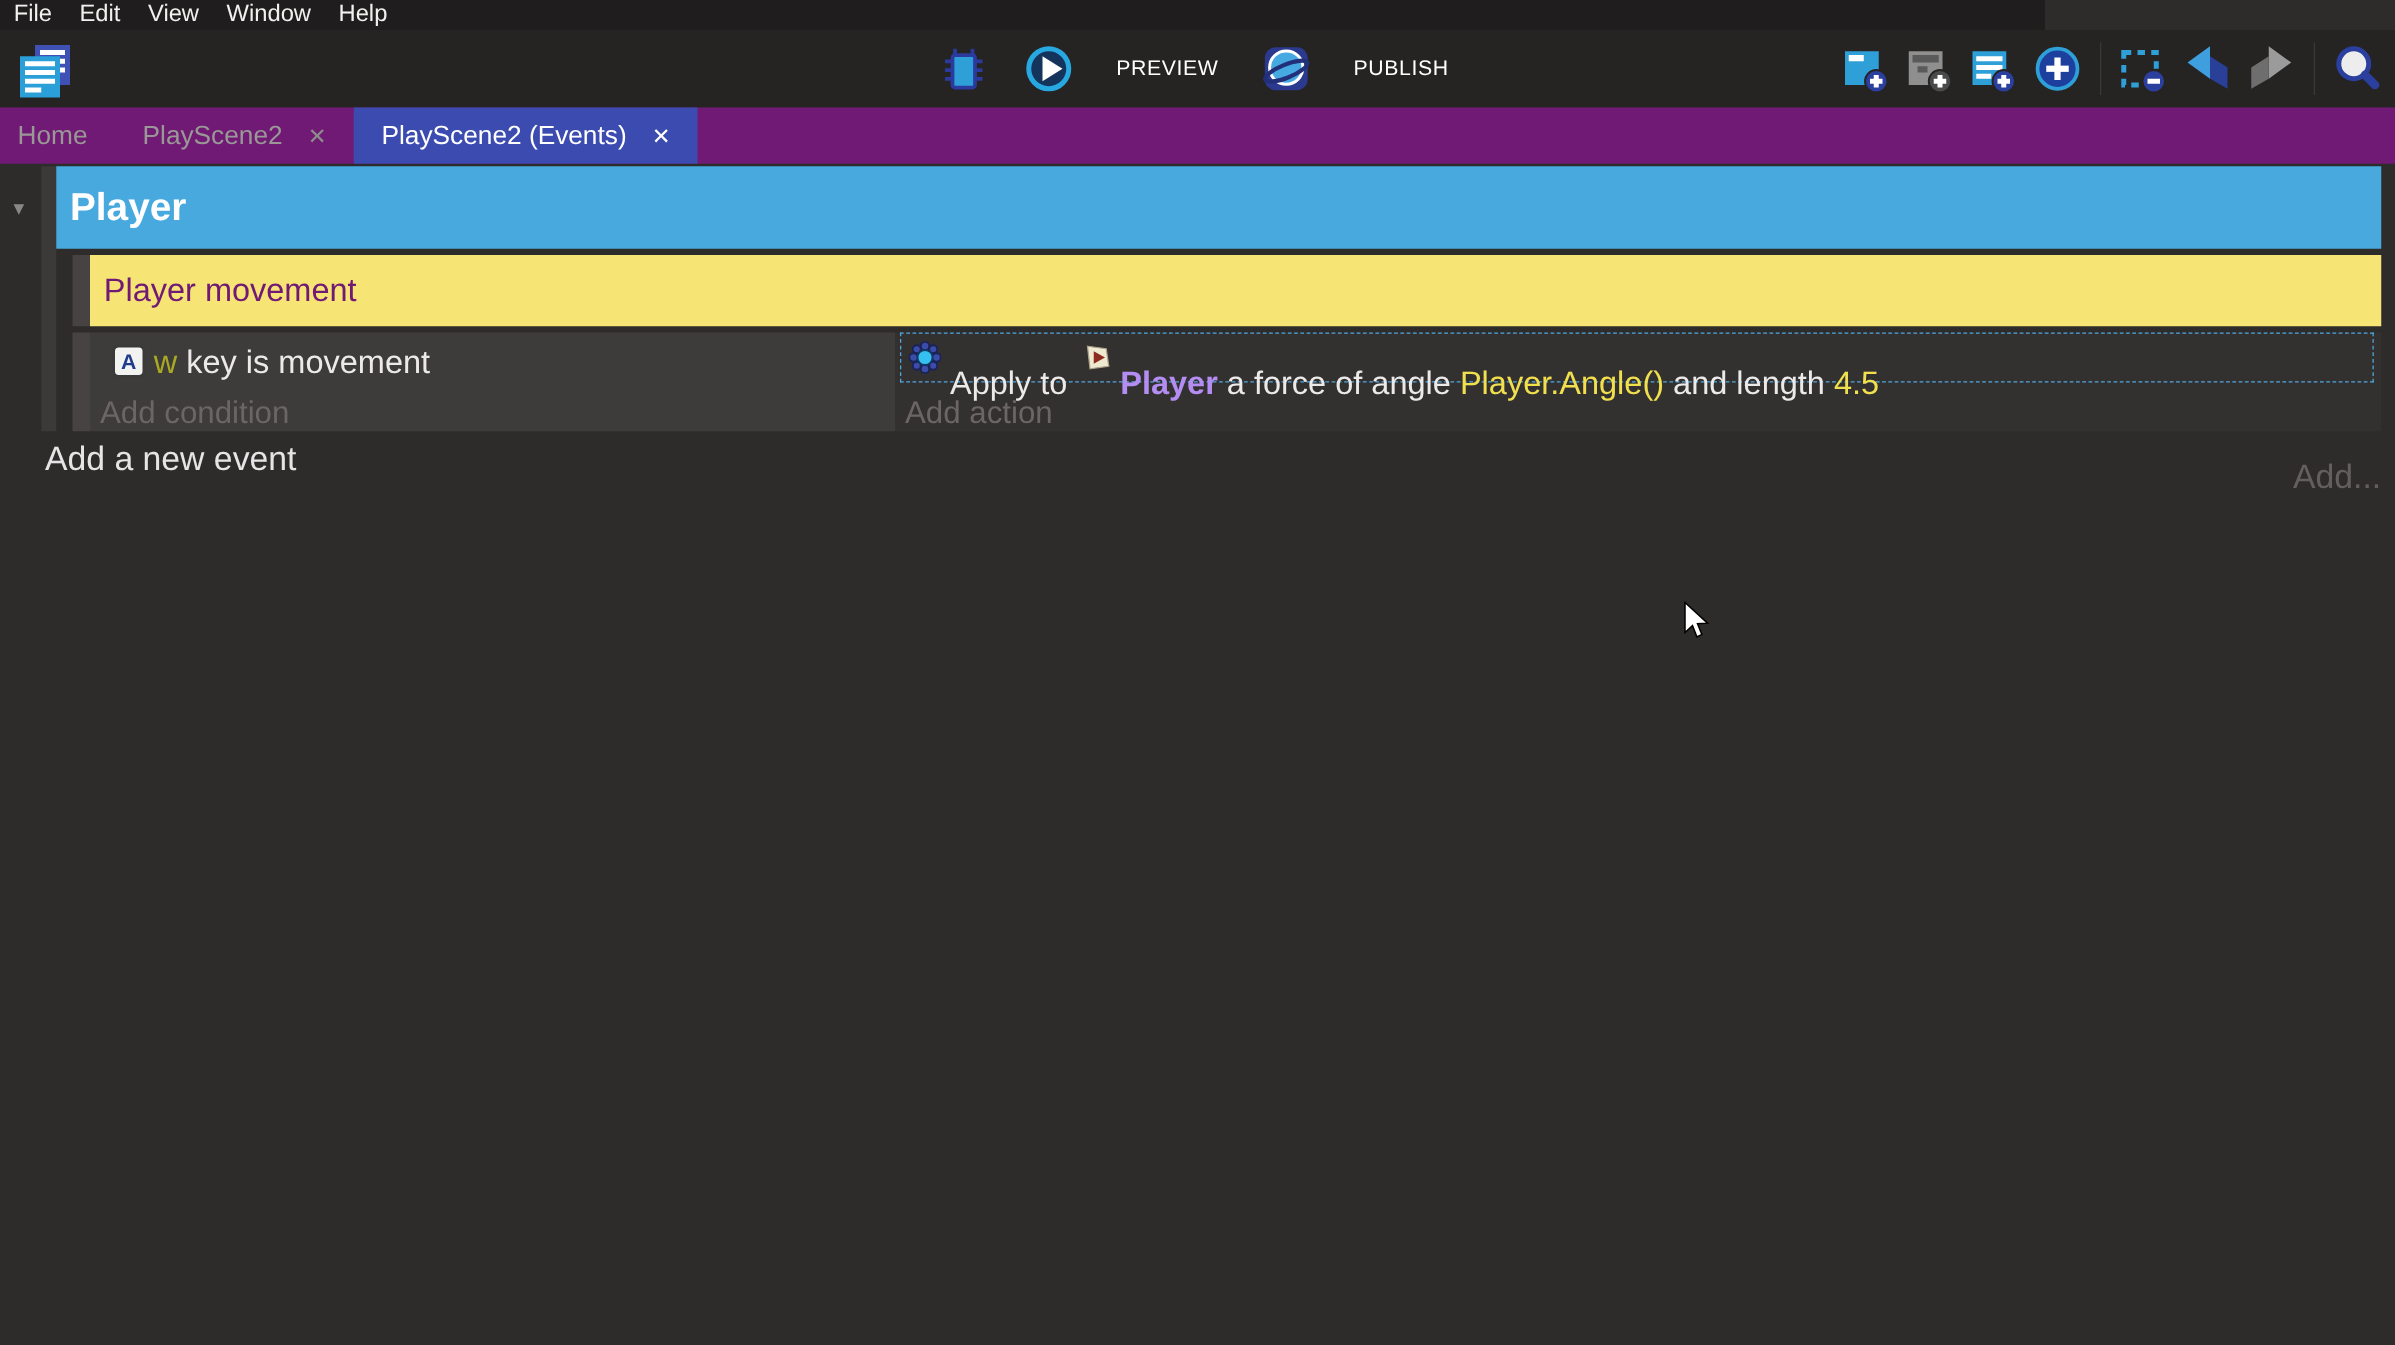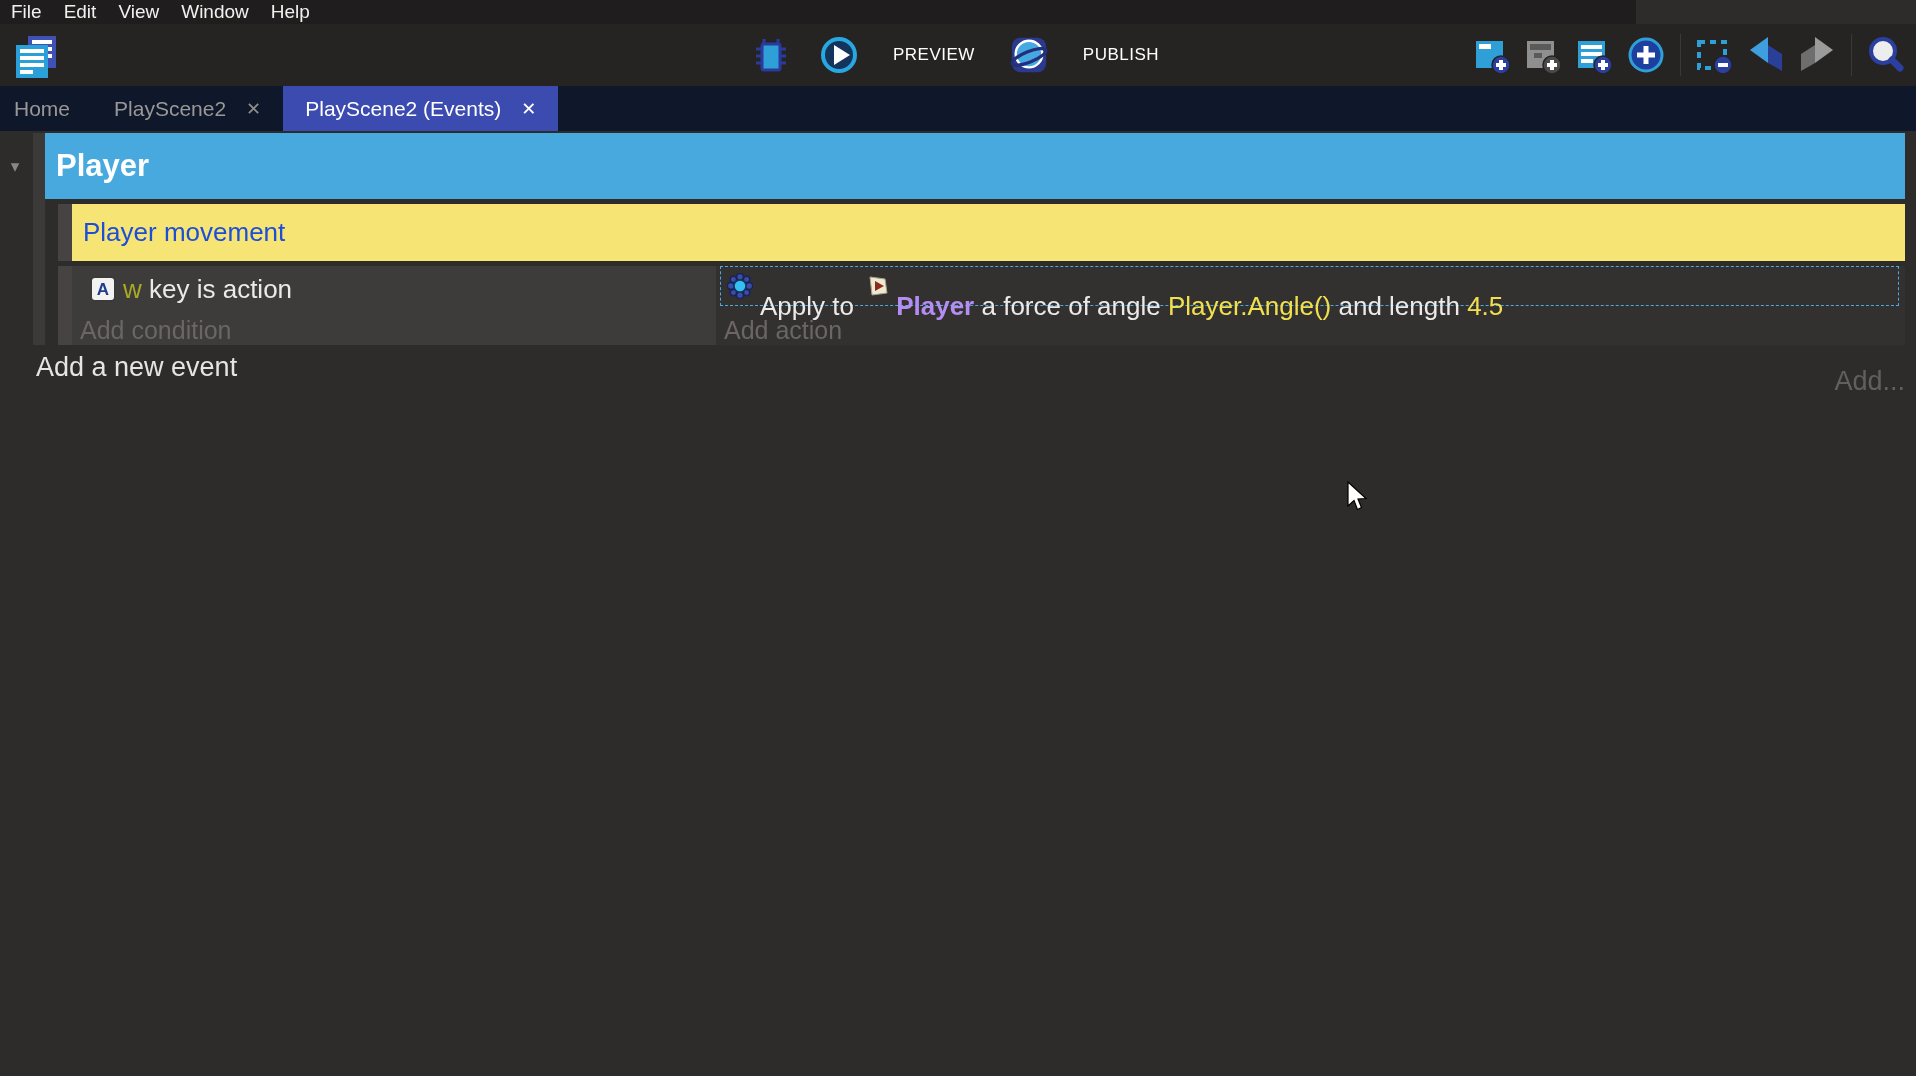--- a/index.html
+++ b/index.html
@@ -13,38 +13,38 @@
   .toolbar{position:absolute;left:0;top:24px;width:1916px;height:62px;background:#262323;}
   .logo{position:absolute;left:12px;top:32px;}
   .tb-center{position:absolute;left:0;top:24px;width:1916px;height:62px;
              display:flex;align-items:center;justify-content:center;gap:28px;}
   .tb-label{font-size:17px;color:#fff;letter-spacing:0.5px;margin:0 6px;}
   .tb-right{position:absolute;right:10px;top:24px;height:62px;display:flex;align-items:center;gap:11px;}
   .tb-sep{width:1px;height:42px;background:#3b3838;margin:0 3px;}
   .tb-btn{display:flex;align-items:center;justify-content:center;width:40px;height:44px;}
 
   
-  .tabbar{position:absolute;left:0;top:86px;width:1916px;height:45px;background:#0f172a;
+  .tabbar{position:absolute;left:0;top:86px;width:1916px;height:45px;background:#701a75;
           display:flex;align-items:stretch;}
   .tab{display:flex;align-items:center;gap:20px;padding:0 22px;font-size:21px;color:#9a9897;}
   .tab .close{font-size:18px;color:#8f8d8c;}
   .tab.active{background:#3c4bb0;color:#ffffff;}
   .tab.active .close{color:#ffffff;}
 
   
   .rail-group{position:absolute;left:33px;top:133px;width:12px;height:212px;background:#3c3939;}
   .expander{position:absolute;left:4px;top:156px;width:22px;height:22px;color:#8a8887;
             font-size:17px;line-height:22px;text-align:center;}
   .group-header{position:absolute;left:45px;top:133px;width:1860px;height:66px;background:#47a9de;
                 display:flex;align-items:center;}
   .group-header span{color:#fff;font-size:31px;font-weight:700;padding-left:11px;}
   .comment-handle{position:absolute;left:58px;top:204px;width:14px;height:57px;background:#464342;}
   .comment{position:absolute;left:72px;top:204px;width:1833px;height:57px;background:#f6e474;
            display:flex;align-items:center;}
-  .comment span{color:#1d4ed8;font-size:26px;padding-left:11px;}
+  .comment span{color:#701a75;font-size:26px;padding-left:11px;}
 
   .event-bg{position:absolute;left:58px;top:266px;width:1847px;height:79px;background:#333030;}
   .event-handle{position:absolute;left:58px;top:266px;width:14px;height:79px;background:#464342;}
   .cond-panel{position:absolute;left:72px;top:266px;width:644px;height:79px;background:#3e3b3b;}
   .cond-line{position:absolute;left:84px;top:272px;height:34px;display:flex;align-items:center;}
   .cond-line span{white-space:pre;font-size:26px;color:#eceae8;}
   .cond-line .key{color:#a9aa24;}
   .txt-dim{font-size:25px;color:#6b6665;}
   .add-condition{position:absolute;left:80px;top:316px;}
   .add-action{position:absolute;left:724px;top:316px;}
@@ -216,21 +216,21 @@
   <div class="event-bg"></div>
   <div class="event-handle"></div>
   <div class="cond-panel"></div>
 
   <div class="cond-line">
     <svg class="icon-gap" width="26" height="26" viewBox="0 0 26 26">
       <rect x="1" y="1" width="24" height="24" rx="4" fill="#f2f2f0" stroke="#3a3a3a" stroke-width="2"></rect>
       <text x="13" y="19" text-anchor="middle" font-size="17" font-weight="bold" fill="#1f3d8c" font-family="Liberation Sans, sans-serif">A</text>
     </svg>
     <span class="key">w</span>
-    <span> key is action</span>
+    <span> key is movement</span>
   </div>
   <div class="txt-dim add-condition">Add condition</div>
 
   <div class="action-box">
     <svg class="icon-gap" width="26" height="26" viewBox="0 0 26 26">
       <g fill="#3b4da8" stroke="#1a2358" stroke-width="1.5">
         <circle cx="13" cy="3.8" r="3.4"></circle>
           <circle cx="13" cy="22.2" r="3.4"></circle>
         <circle cx="3.8" cy="13" r="3.4"></circle>
           <circle cx="22.2" cy="13" r="3.4"></circle>

